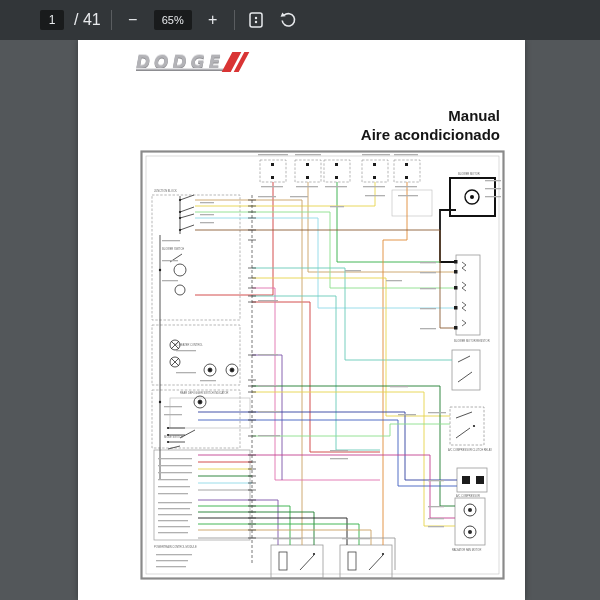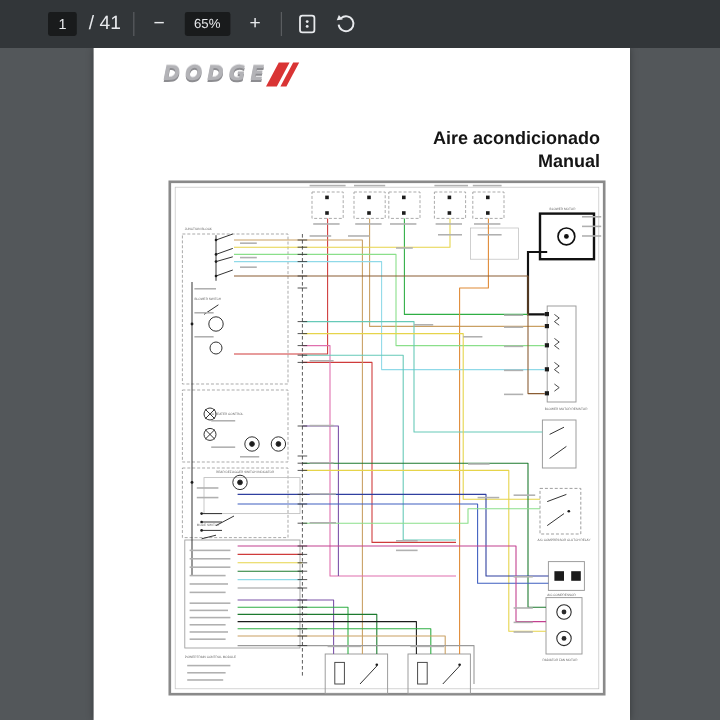--- a/index.html
+++ b/index.html
@@ -12,21 +12,21 @@
   .zoom-box{width:38px;font-size:11px;}
   .tb-text{color:#e8eaed;font-size:16px;}
   .tb-btn{color:#e8eaed;font-size:16px;background:none;border:none;width:22px;height:22px;display:flex;align-items:center;justify-content:center;cursor:pointer;padding:0;}
   .tb-divider{width:1px;height:20px;background:#5a5d60;}
   .tb-icon{width:22px;height:22px;display:flex;align-items:center;justify-content:center;cursor:pointer;}
 
   
   .page{position:absolute;left:78px;top:40px;width:447px;height:560px;background:#ffffff;box-shadow:0 0 6px rgba(0,0,0,.35);}
 
   .logo{position:absolute;left:58px;top:9px;height:26px;display:flex;align-items:center;}
-  .logo-text{font-family:"DejaVu Sans",sans-serif;font-weight:bold;font-style:italic;font-size:17px;letter-spacing:4px;color:#b3b3b7;text-shadow:0 1px 0 #8d8d91, 0 -1px 0 #e2e2e4;}
+  .logo-text{font-family:"DejaVu Sans",sans-serif;font-weight:bold;font-style:italic;font-size:17px;letter-spacing:4px;color:#b3b3b7;text-shadow:0 1px 0 #8d8d91, 0 -1px 0 #e2e2e4;text-decoration:underline;}
   .slash{display:inline-block;background:#d93434;transform:skewX(-28deg);height:20px;margin-left:3px;}
   .slash.big{width:9px;}
   .slash.small{width:5px;margin-left:3px;}
 
   .doc-title{position:absolute;right:25px;top:66px;text-align:right;color:#151515;font-family:"Liberation Sans",sans-serif;font-weight:bold;font-size:15px;line-height:19px;}
 
   .diagram{position:absolute;left:62px;top:110px;width:365px;height:430px;}
   svg{display:block;}
 </style>
 </head>
@@ -61,22 +61,22 @@
 
 <div class="page">
 
   <div class="logo">
     <span class="logo-text">DODGE</span>
     <span class="slash big"></span>
     <span class="slash small"></span>
   </div>
 
   <div class="doc-title">
+    <div>Manual</div>
     <div>Aire acondicionado</div>
-    <div>Manual</div>
   </div>
 
   <div class="diagram">
     <svg id="diag" width="365" height="430" viewBox="0 0 365 430">
 
       <rect x="1.5" y="1.5" width="362" height="427" fill="none" stroke="#8a8a8a" stroke-width="2.2"></rect>
       <rect x="6" y="6" width="353" height="418" fill="none" stroke="#c2c2c2" stroke-width="0.6"></rect>
 
       <g fill="none" stroke="#9a9a9a" stroke-width="0.7" stroke-dasharray="2.5,1.6">
         <rect x="120" y="10" width="26" height="22"></rect>

